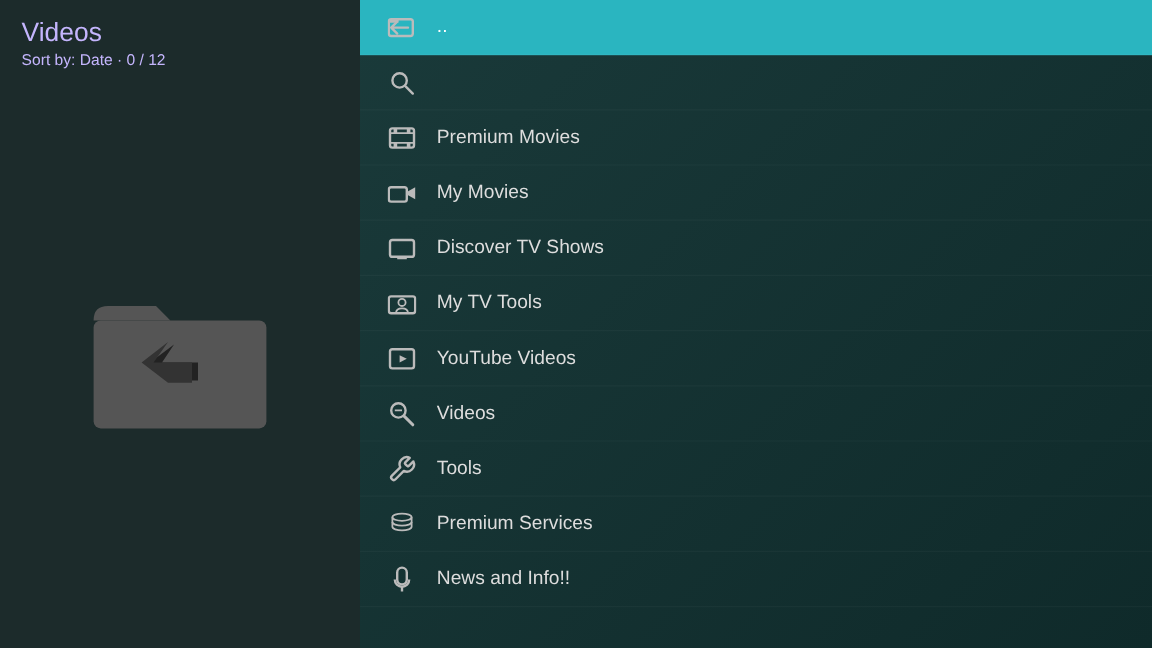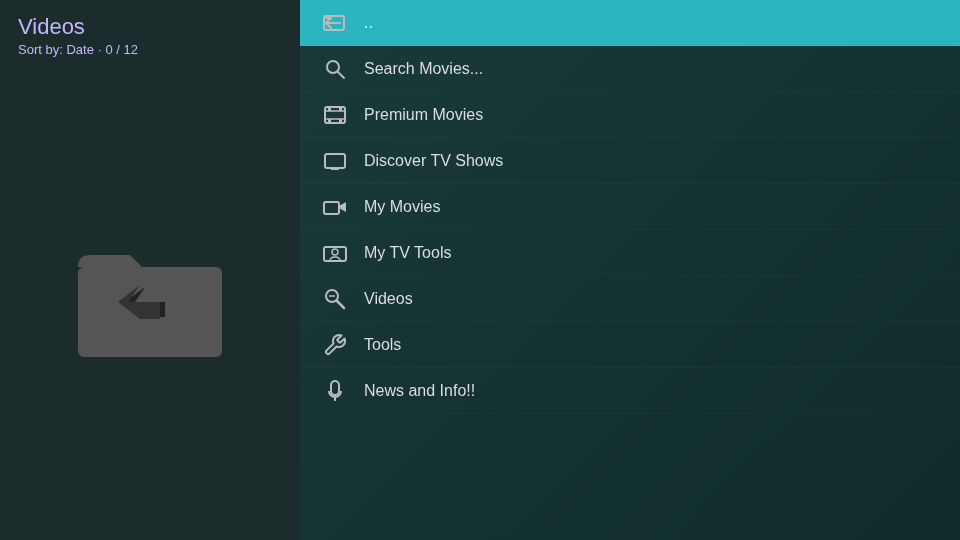--- a/index.html
+++ b/index.html
@@ -154,85 +154,103 @@
       </div>
       <span class="menu-label">..</span>
     </div>
     <div class="menu-item">
       <div class="menu-icon">
         <svg viewBox="0 0 24 24" width="24" height="24">
           <circle cx="10" cy="10" r="6" stroke="#bbb" stroke-width="2" fill="none"></circle>
           <line x1="15" y1="15" x2="21" y2="21" stroke="#bbb" stroke-width="2" stroke-linecap="round"></line>
         </svg>
       </div>
-      <span class="menu-label">Search Movies...</span>
     </div>
     <div class="menu-item">
       <div class="menu-icon">
         <svg viewBox="0 0 24 24" width="24" height="24">
           <rect x="2" y="4" width="20" height="16" rx="2" stroke="#bbb" stroke-width="2" fill="none"></rect>
           <line x1="2" y1="8" x2="22" y2="8" stroke="#bbb" stroke-width="1.5"></line>
           <line x1="2" y1="16" x2="22" y2="16" stroke="#bbb" stroke-width="1.5"></line>
           <rect x="5" y="4" width="3" height="4" fill="#bbb"></rect>
           <rect x="16" y="4" width="3" height="4" fill="#bbb"></rect>
           <rect x="5" y="16" width="3" height="4" fill="#bbb"></rect>
           <rect x="16" y="16" width="3" height="4" fill="#bbb"></rect>
         </svg>
       </div>
       <span class="menu-label">Premium Movies</span>
     </div>
     <div class="menu-item">
       <div class="menu-icon">
         <svg viewBox="0 0 24 24" width="24" height="24">
+          <rect x="1" y="7" width="15" height="12" rx="2" stroke="#bbb" stroke-width="2" fill="none"></rect>
+          <polygon points="16,11 23,7 23,17 16,13" fill="#bbb"></polygon>
+        </svg>
+      </div>
+      <span class="menu-label">My Movies</span>
+    </div>
+    <div class="menu-item">
+      <div class="menu-icon">
+        <svg viewBox="0 0 24 24" width="24" height="24">
           <rect x="2" y="5" width="20" height="14" rx="2" stroke="#bbb" stroke-width="2" fill="none"></rect>
           <line x1="8" y1="20" x2="16" y2="20" stroke="#bbb" stroke-width="2"></line>
         </svg>
       </div>
       <span class="menu-label">Discover TV Shows</span>
-    </div>
-    <div class="menu-item">
-      <div class="menu-icon">
-        <svg viewBox="0 0 24 24" width="24" height="24">
-          <rect x="1" y="7" width="15" height="12" rx="2" stroke="#bbb" stroke-width="2" fill="none"></rect>
-          <polygon points="16,11 23,7 23,17 16,13" fill="#bbb"></polygon>
-        </svg>
-      </div>
-      <span class="menu-label">My Movies</span>
     </div>
     <div class="menu-item">
       <div class="menu-icon">
         <svg viewBox="0 0 24 24" width="24" height="24">
           <rect x="1" y="6" width="22" height="14" rx="2" stroke="#bbb" stroke-width="2" fill="none"></rect>
           <circle cx="12" cy="11" r="3" stroke="#bbb" stroke-width="1.5" fill="none"></circle>
           <path d="M7 20 Q7 16 12 16 Q17 16 17 20" stroke="#bbb" stroke-width="1.5" fill="none"></path>
         </svg>
       </div>
       <span class="menu-label">My TV Tools</span>
     </div>
     <div class="menu-item">
       <div class="menu-icon">
         <svg viewBox="0 0 24 24" width="24" height="24">
+          <rect x="2" y="4" width="20" height="16" rx="2" stroke="#bbb" stroke-width="2" fill="none"></rect>
+          <polygon points="10,9 10,15 16,12" fill="#bbb"></polygon>
+        </svg>
+      </div>
+      <span class="menu-label">YouTube Videos</span>
+    </div>
+    <div class="menu-item">
+      <div class="menu-icon">
+        <svg viewBox="0 0 24 24" width="24" height="24">
           <circle cx="9" cy="9" r="6" stroke="#bbb" stroke-width="2" fill="none"></circle>
           <line x1="14" y1="14" x2="21" y2="21" stroke="#bbb" stroke-width="2.5" stroke-linecap="round"></line>
           <line x1="6" y1="9" x2="12" y2="9" stroke="#bbb" stroke-width="1.5"></line>
         </svg>
       </div>
       <span class="menu-label">Videos</span>
     </div>
     <div class="menu-item">
       <div class="menu-icon">
         <svg viewBox="0 0 24 24" width="24" height="24">
           <path d="M14.7 6.3a1 1 0 000 1.4l1.6 1.6a1 1 0 001.4 0l3.77-3.77a6 6 0 01-7.94 7.94l-6.91 6.91a2.12 2.12 0 01-3-3l6.91-6.91a6 6 0 017.94-7.94l-3.76 3.76z" stroke="#bbb" stroke-width="2" fill="none" stroke-linecap="round" stroke-linejoin="round"></path>
         </svg>
       </div>
       <span class="menu-label">Tools</span>
     </div>
     <div class="menu-item">
       <div class="menu-icon">
         <svg viewBox="0 0 24 24" width="24" height="24">
+          <ellipse cx="12" cy="6" rx="8" ry="3" stroke="#bbb" stroke-width="1.5" fill="none"></ellipse>
+          <path d="M4 6v4c0 1.66 3.58 3 8 3s8-1.34 8-3V6" stroke="#bbb" stroke-width="1.5" fill="none"></path>
+          <path d="M4 10v4c0 1.66 3.58 3 8 3s8-1.34 8-3v-4" stroke="#bbb" stroke-width="1.5" fill="none"></path>
+        </svg>
+      </div>
+      <span class="menu-label">Premium Services</span>
+    </div>
+    <div class="menu-item">
+      <div class="menu-icon">
+        <svg viewBox="0 0 24 24" width="24" height="24">
           <path d="M12 2a4 4 0 014 4v6a4 4 0 01-8 0V6a4 4 0 014-4z" stroke="#bbb" stroke-width="2" fill="none"></path>
           <path d="M6 12a6 6 0 0012 0" stroke="#bbb" stroke-width="2" fill="none"></path>
           <line x1="12" y1="18" x2="12" y2="22" stroke="#bbb" stroke-width="2"></line>
         </svg>
       </div>
       <span class="menu-label">News and Info!!</span>
     </div>
   </div>
 
 </body></html>

